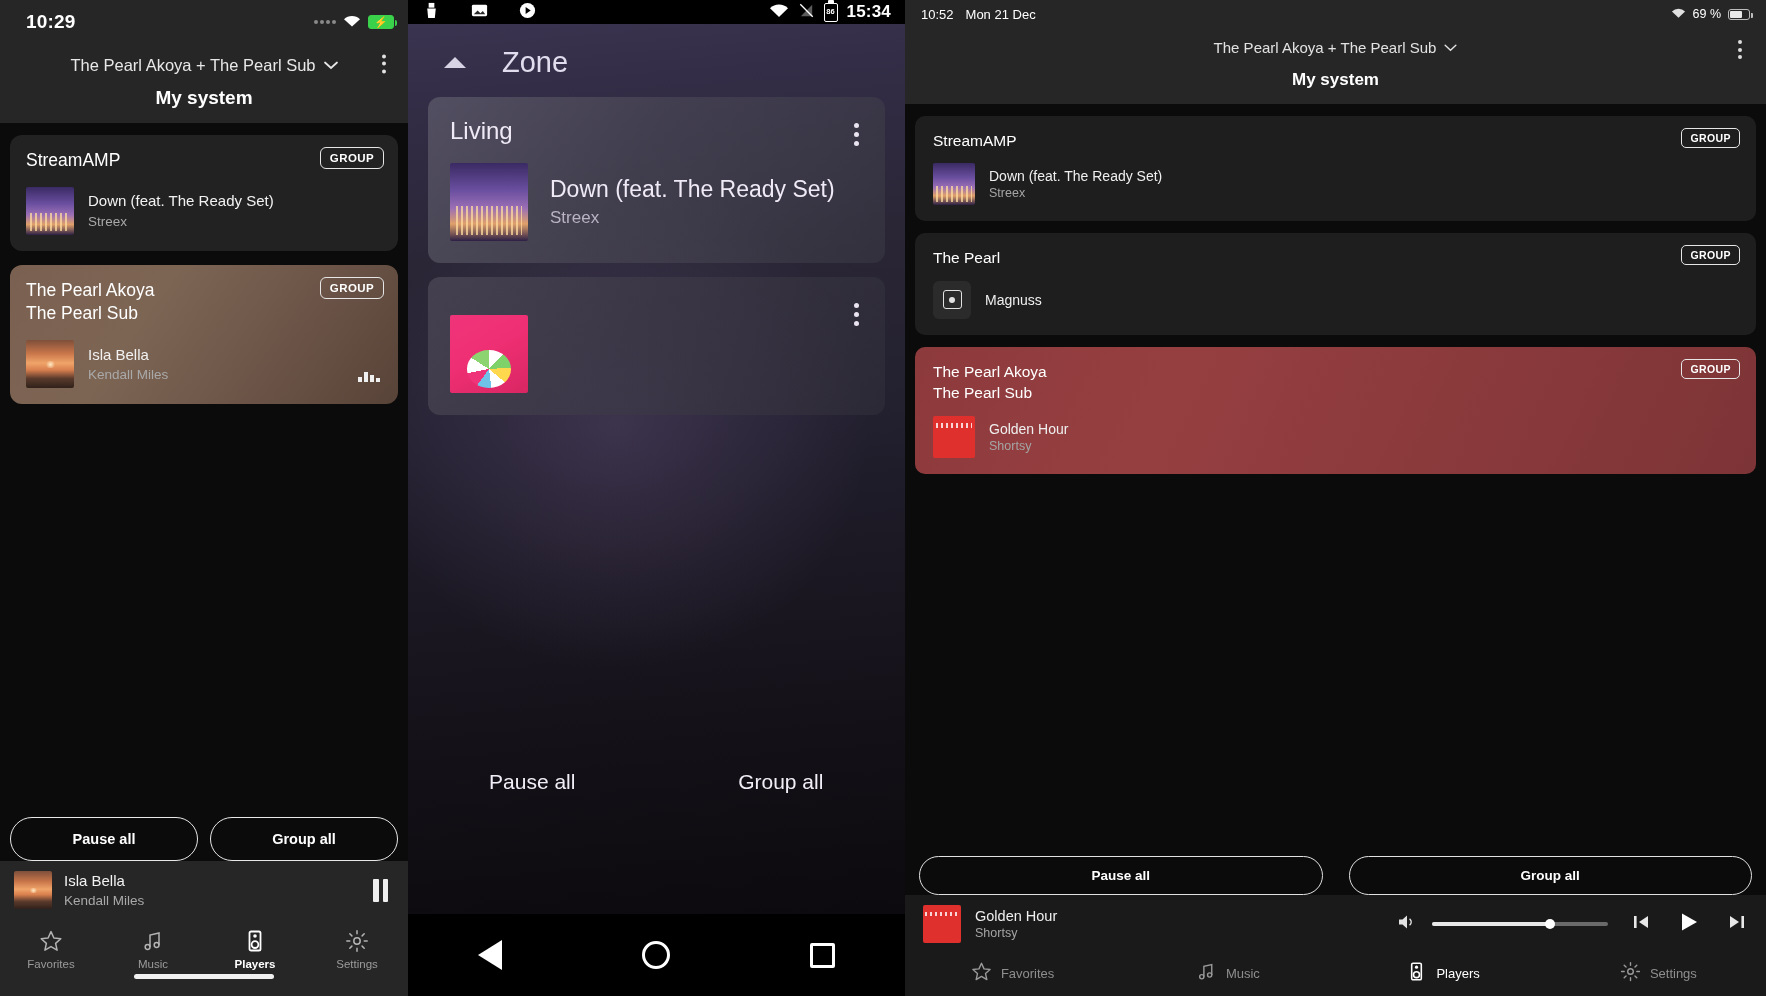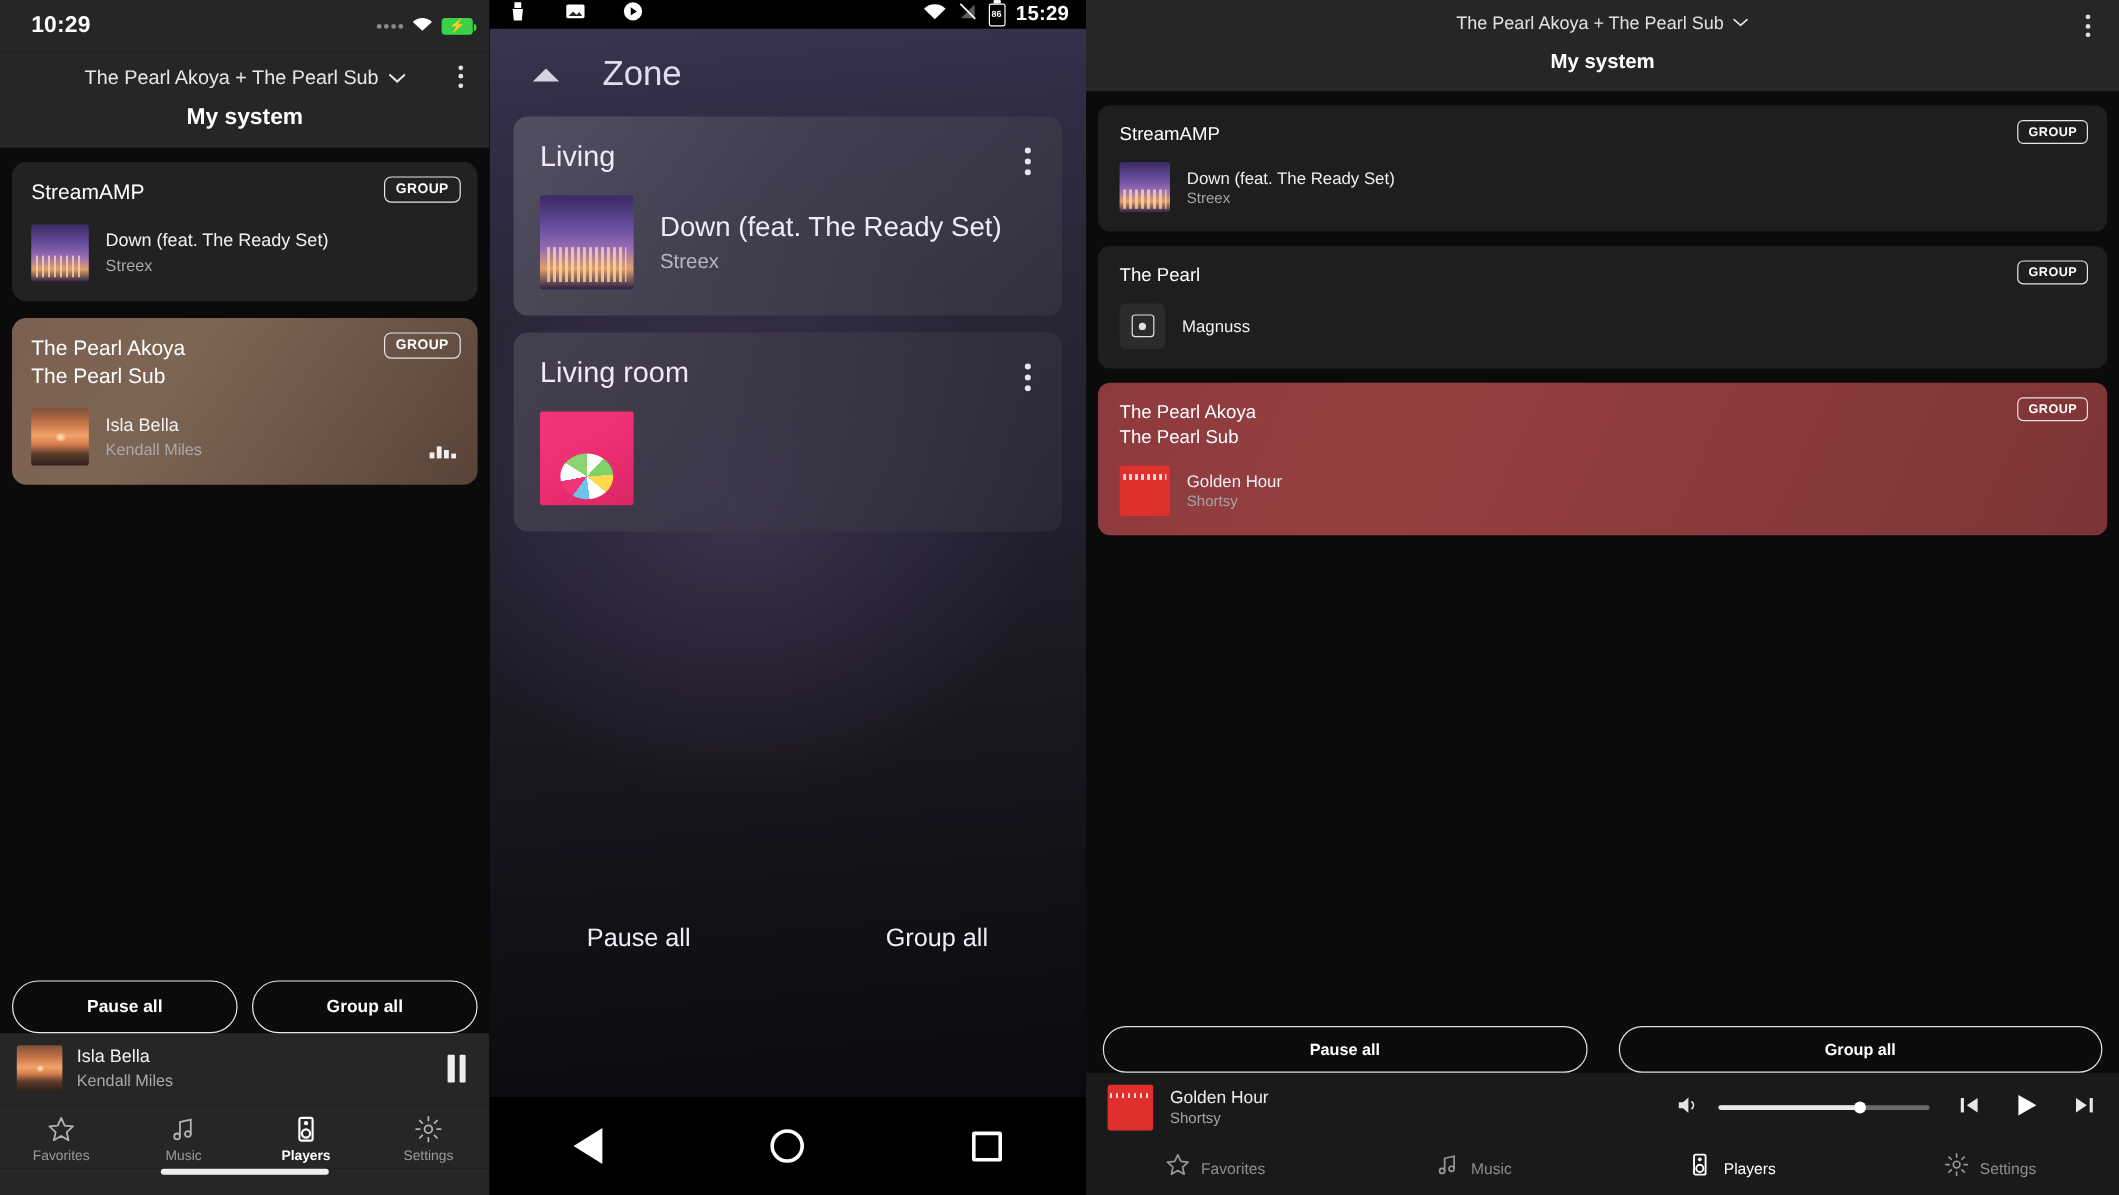--- a/index.html
+++ b/index.html
@@ -374,21 +374,21 @@
         </span>
         <span>
           <svg width="17" height="17" viewBox="0 0 18 18">
               <path d="M3 15 15 3v12z" fill="#5b5b5b"></path>
               <path d="M2.4 2.4 15.6 15.6" stroke="#fff" stroke-width="1.4"></path>
             </svg>
         </span>
         <span class="p2-battnum">
             <span>86</span>
           </span>
-        <span class="p2-time">15:29</span>
+        <span class="p2-time">15:34</span>
       </span>
     </div>
 
     <div class="p2-hero">
       <div class="p2-topbar">
         <span class="p2-caret"></span>
         <span class="p2-zone">Zone</span>
       </div>
 
       <div class="p2-cards">
@@ -402,21 +402,20 @@
           <div class="p2-np">
             <div class="art city"></div>
             <div>
               <div class="p2-np-title">Down (feat. The Ready Set)</div>
               <div class="p2-np-artist">Streex</div>
             </div>
           </div>
         </div>
 
         <div class="p2-card c2">
-          <div class="p2-zonename">Living room</div>
           <div class="p2-kebab">
               <i></i>
               <i></i>
               <i></i>
             </div>
           <div class="p2-np">
             <div class="art pink"></div>
           </div>
         </div>
       </div>
@@ -429,20 +428,37 @@
 
     <div class="p2-navbar">
       <span class="nav-back"></span>
       <span class="nav-home"></span>
       <span class="nav-recent"></span>
     </div>
   </div>
 
   <div class="panel3">
 
+    <div class="p3-statusbar">
+      <span class="p3-sb-left">
+        <span>10:52</span>
+        <span>Mon 21 Dec</span>
+      </span>
+      <span class="p3-sb-right">
+        <span>
+          <svg width="15" height="12" viewBox="0 0 16 12">
+              <path d="M8 11 1 4.4a10 10 0 0 1 14 0z" fill="#e0e0e0"></path>
+            </svg>
+        </span>
+        <span>69 %</span>
+        <span class="p3-batt">
+            <i></i>
+          </span>
+      </span>
+    </div>
 
     <div class="p3-header">
       <div class="p3-title-row">
         <span class="sys-name">The Pearl Akoya + The Pearl Sub</span>
         <span>
           <svg width="13" height="8" viewBox="0 0 14 9">
               <path d="M1 1.5 7 7l6-5.5" stroke="#e2e2e2" stroke-width="1.6" fill="none" stroke-linecap="round"></path>
             </svg>
         </span>
       </div>

